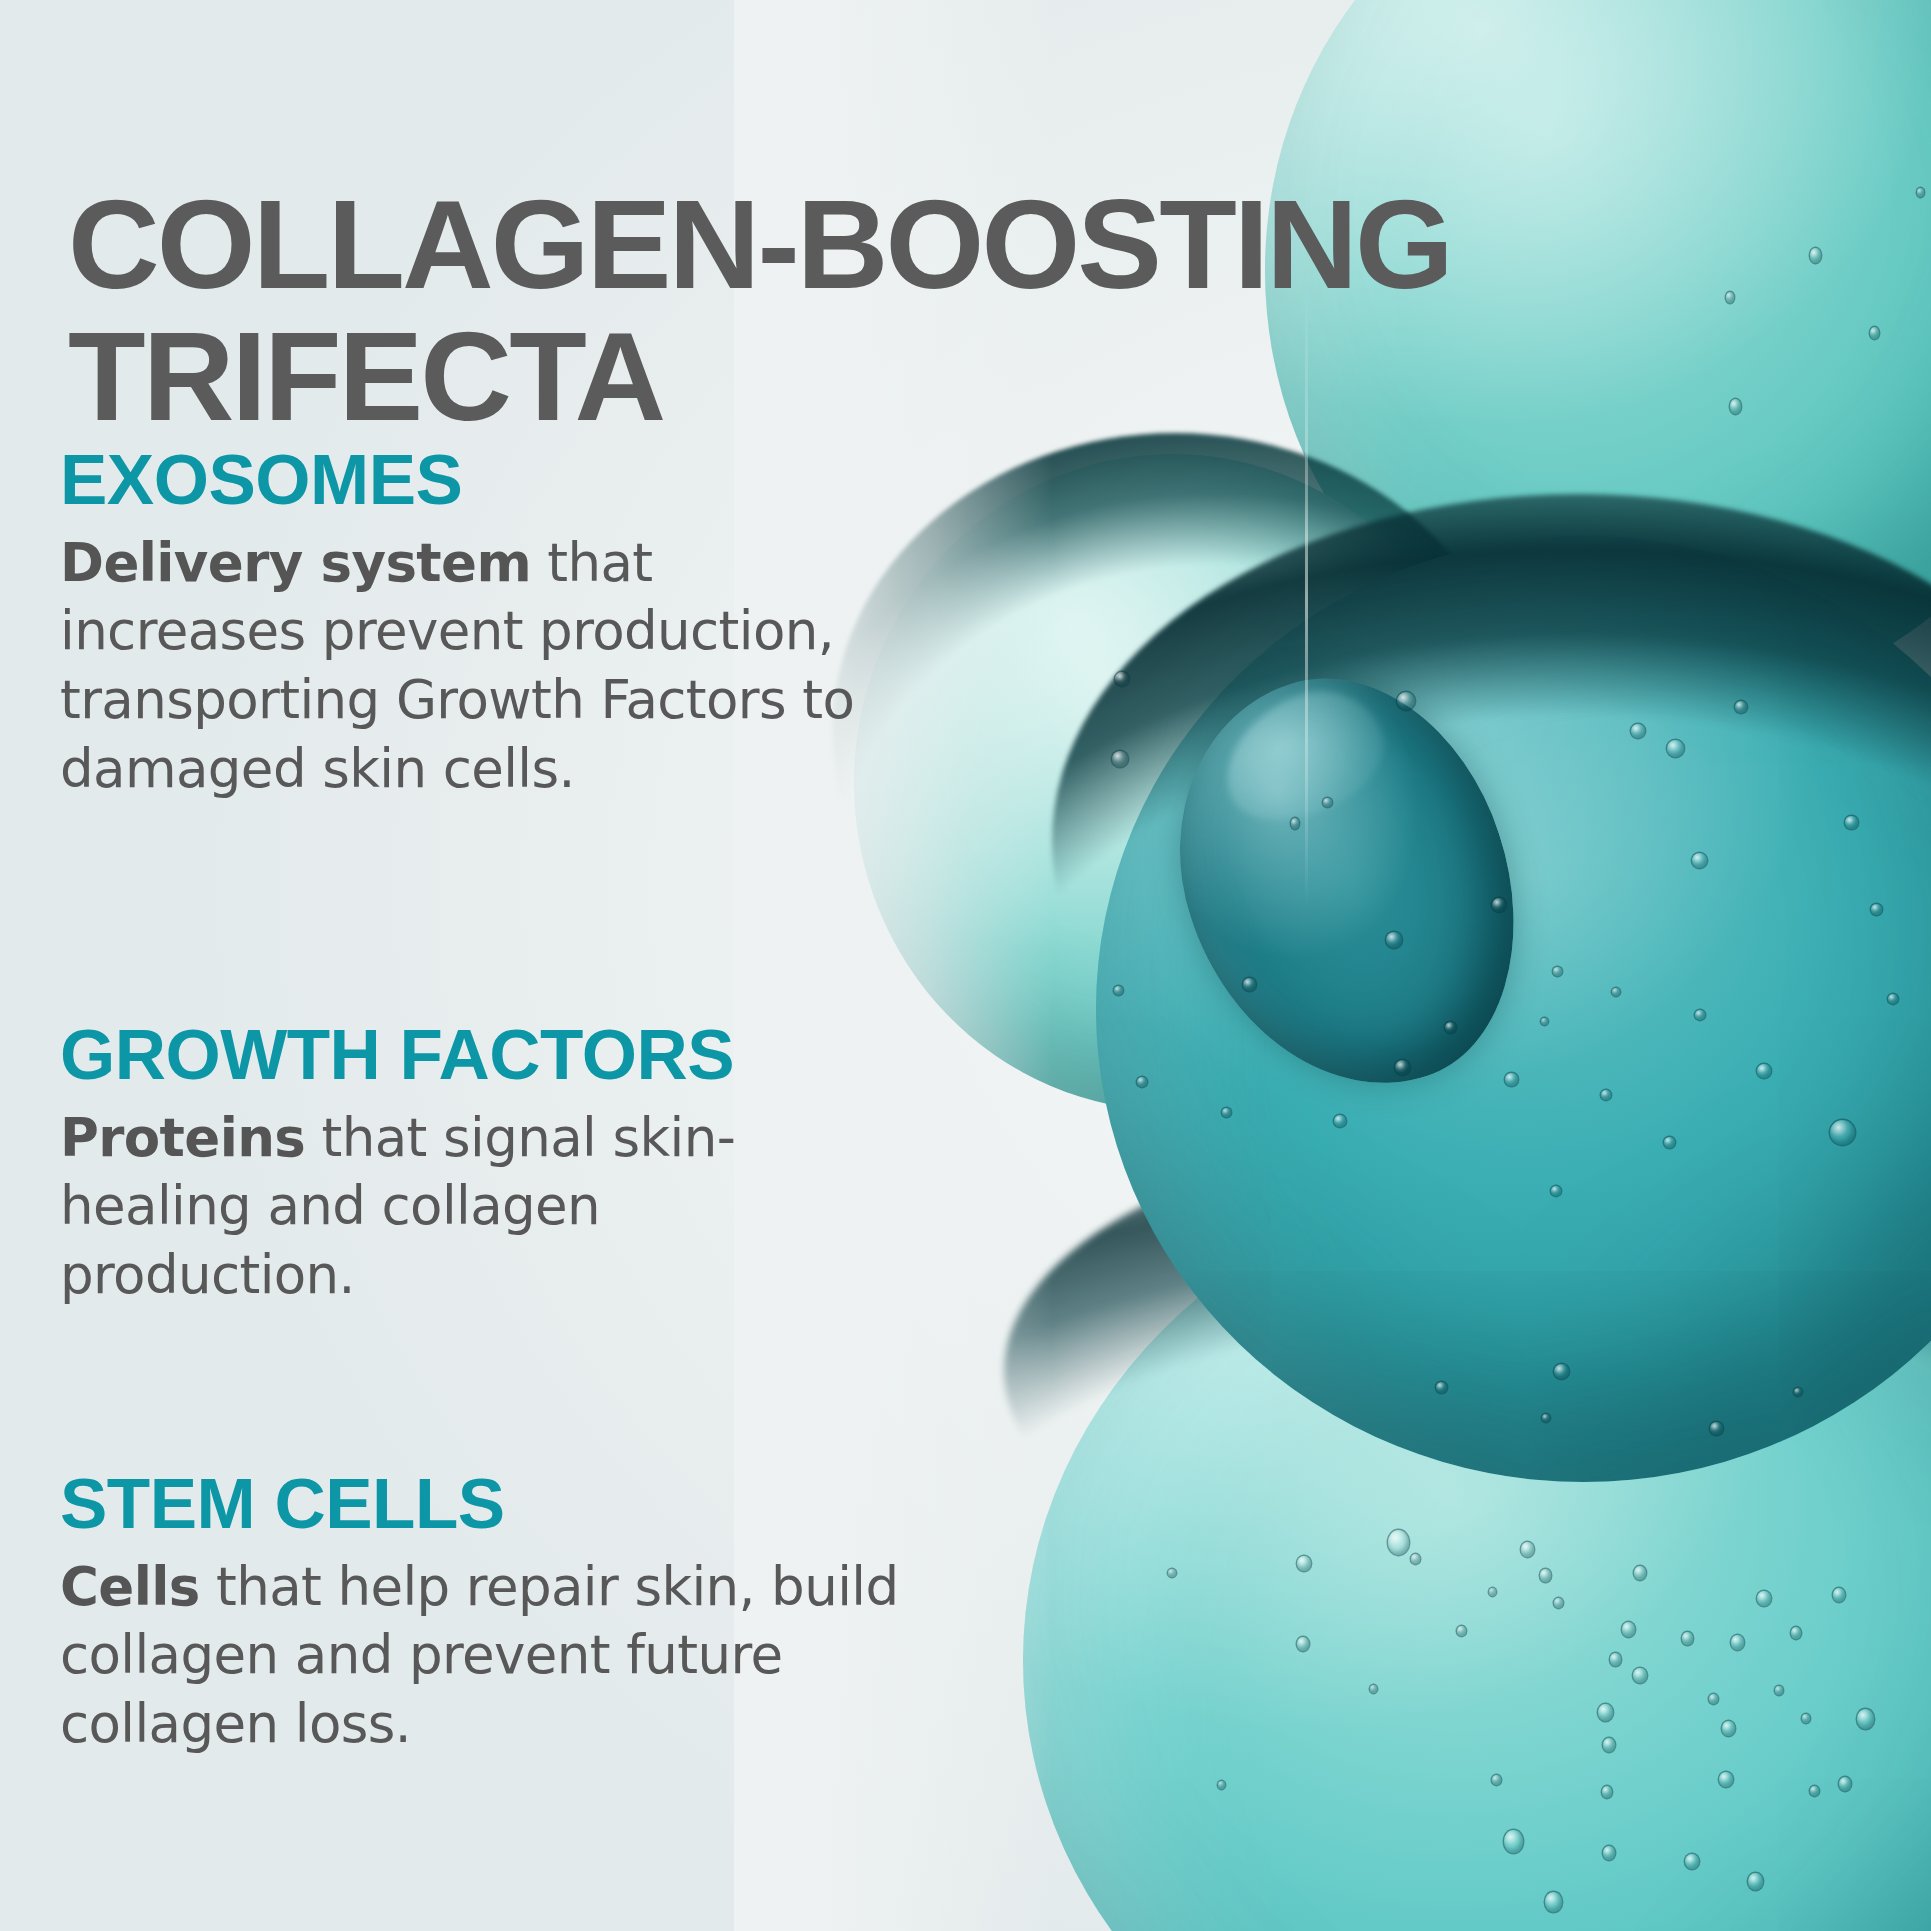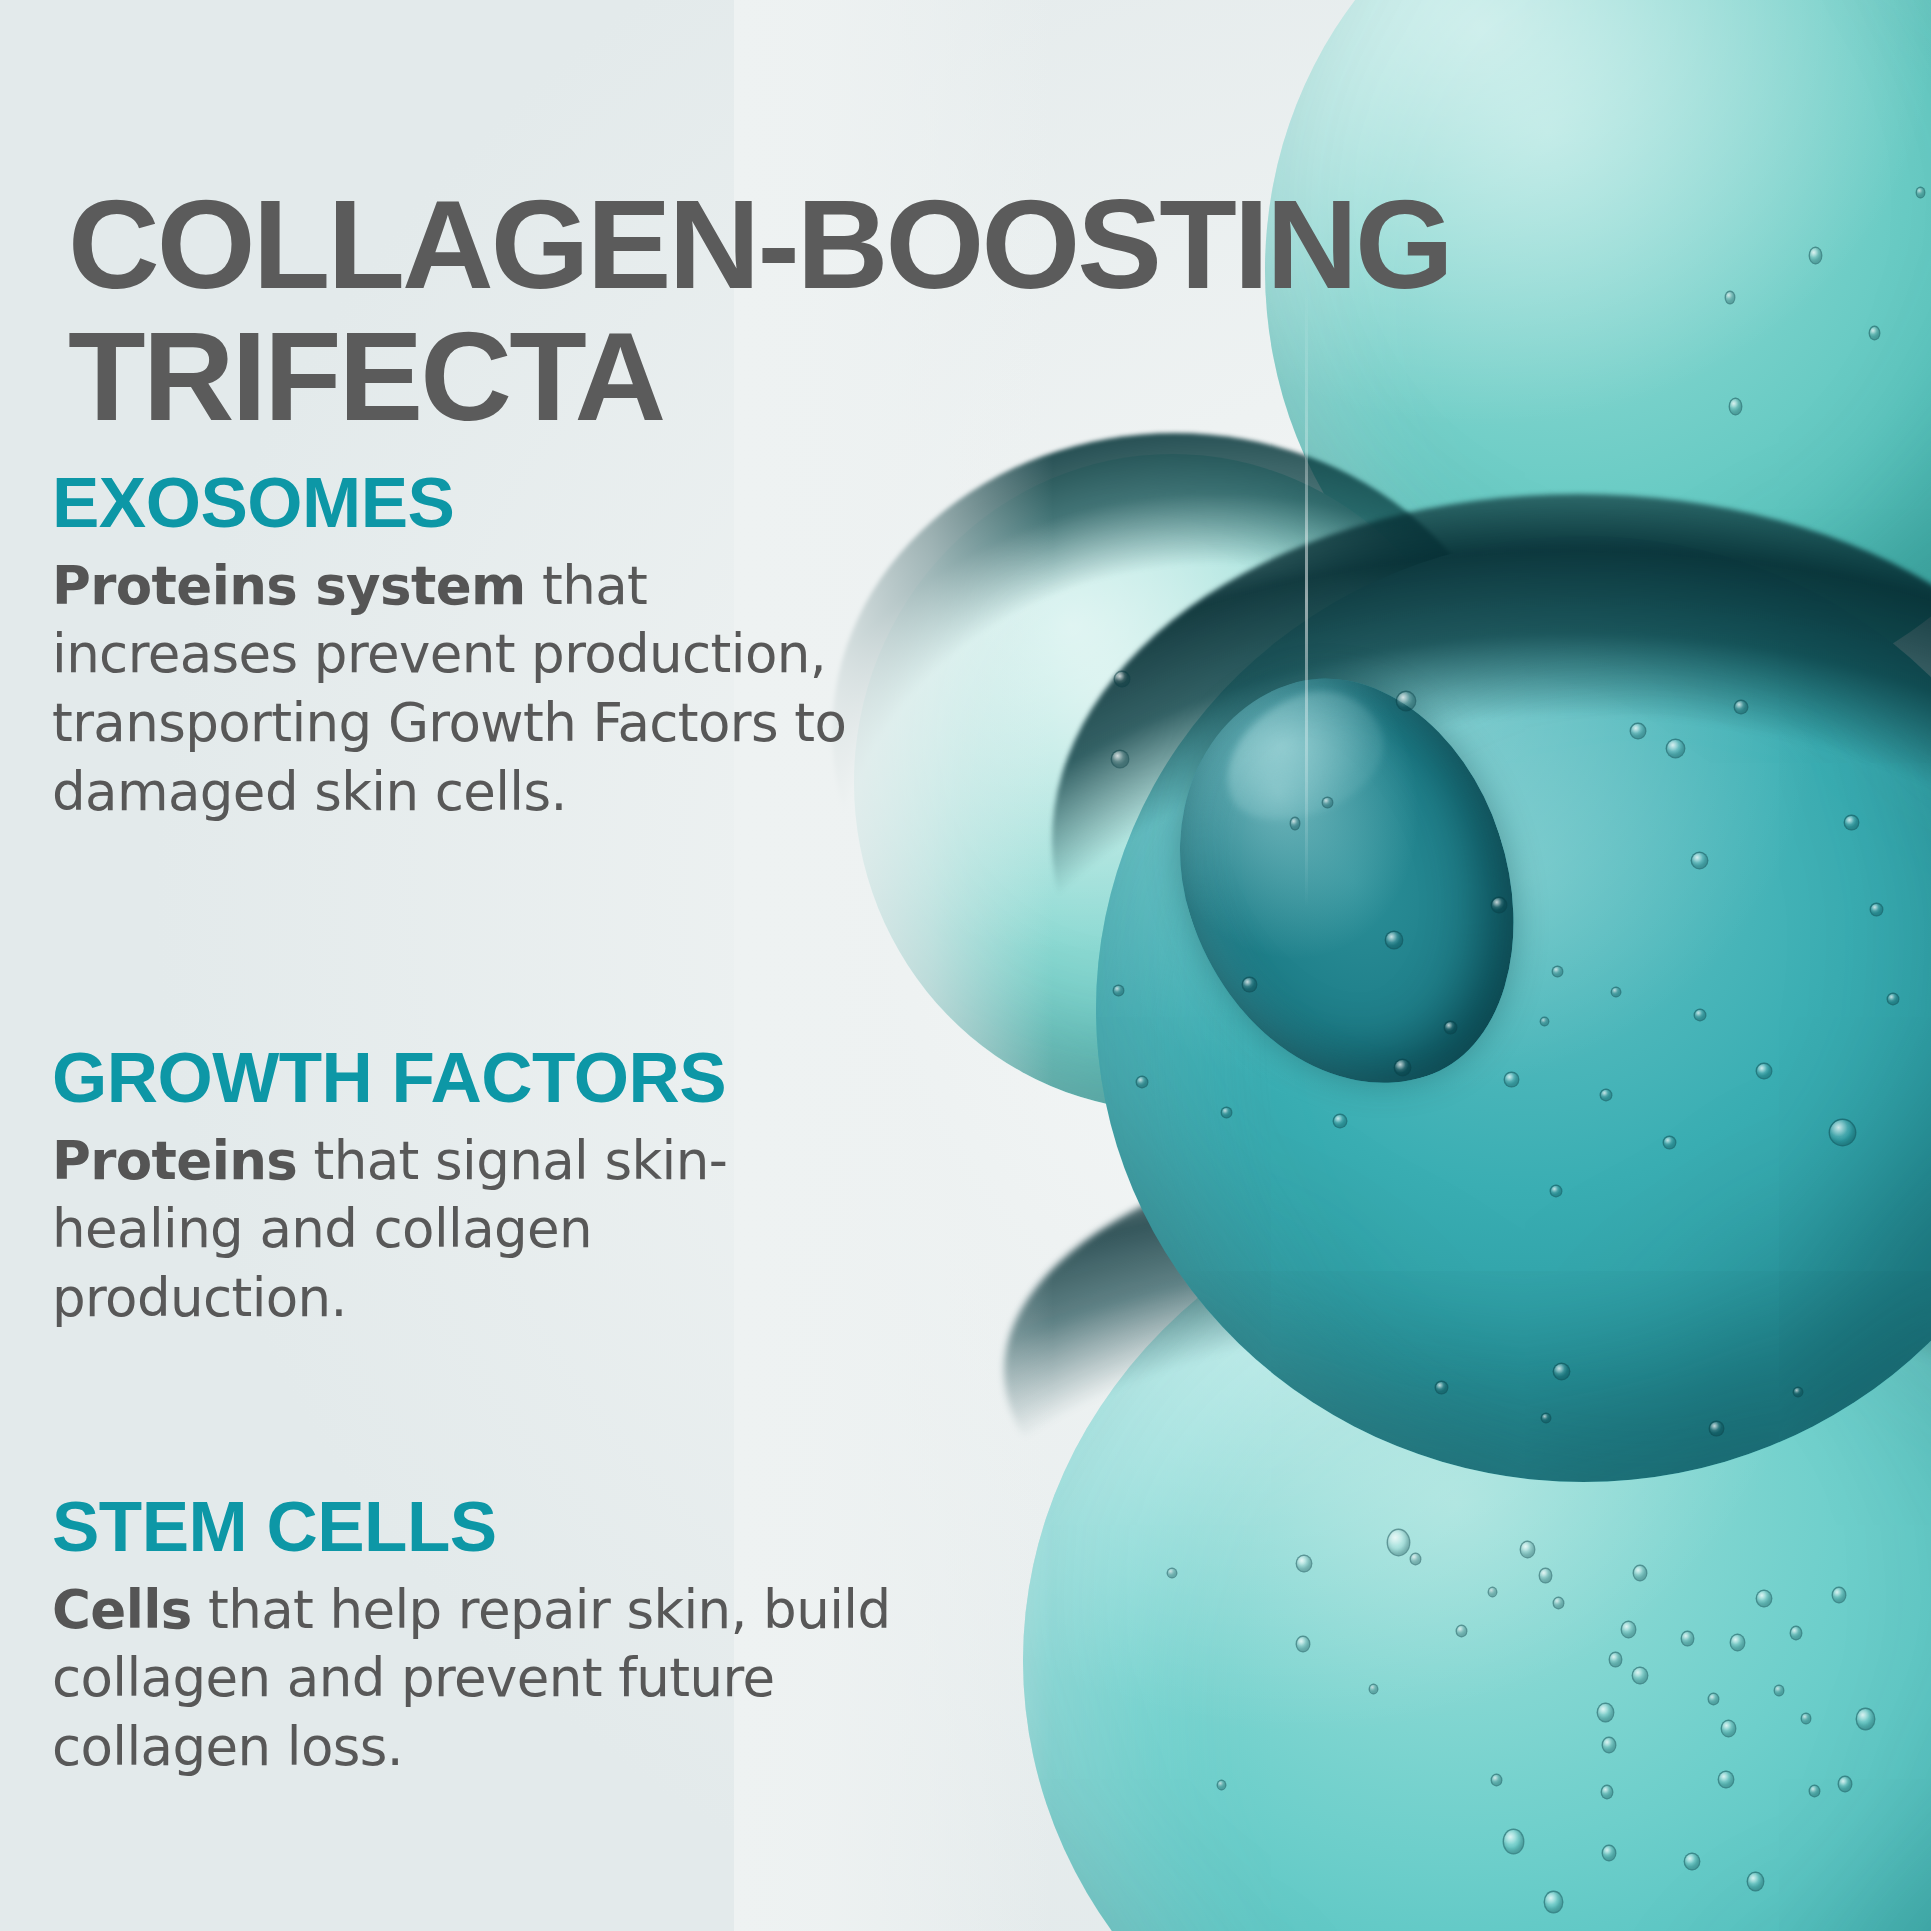--- a/index.html
+++ b/index.html
@@ -115,21 +115,21 @@
     position:absolute;left:68px;top:93px;width:1661px;
     font-family:"Liberation Sans", sans-serif;
     font-weight:bold;
     font-size:127px;line-height:1.04;
     letter-spacing:-2.9px;
     color:#5b5b5b;
     text-transform:uppercase;
     white-space:pre-line;
   }
 
-  .section{position:absolute;left:52px;width:850px;margin-top:23px;}
+  .section{position:absolute;left:60px;width:850px;}
   #sec-exosomes{top:444px;}
   #sec-growth{top:1019px;}
   #sec-stem{top:1468px;}
 
   .sec-head{
     font-family:"Liberation Sans", sans-serif;
     font-weight:bold;
     font-size:71px;line-height:1;
     letter-spacing:-0.5px;
     color:#0d97a6;
@@ -254,21 +254,21 @@
 
   <div id="art-fade"></div>
 
   <div id="content">
 
     <h1 id="title">COLLAGEN-BOOSTING
 TRIFECTA</h1>
 
     <div class="section" id="sec-exosomes">
       <div class="sec-head">EXOSOMES</div>
-      <p class="sec-body"><span class="lead">Proteins system</span><span> that increases prevent production, transporting Growth Factors to damaged skin cells.</span></p>
+      <p class="sec-body"><span class="lead">Delivery system</span><span> that increases prevent production, transporting Growth Factors to damaged skin cells.</span></p>
     </div>
 
     <div class="section" id="sec-stem">
       <div class="sec-head">STEM CELLS</div>
       <p class="sec-body"><span class="lead">Cells</span><span> that help repair skin, build collagen and prevent future collagen loss.</span></p>
     </div>
 
     <div class="section" id="sec-growth">
       <div class="sec-head">GROWTH FACTORS</div>
       <p class="sec-body"><span class="lead">Proteins</span><span> that signal skin-healing and collagen production.</span></p>

